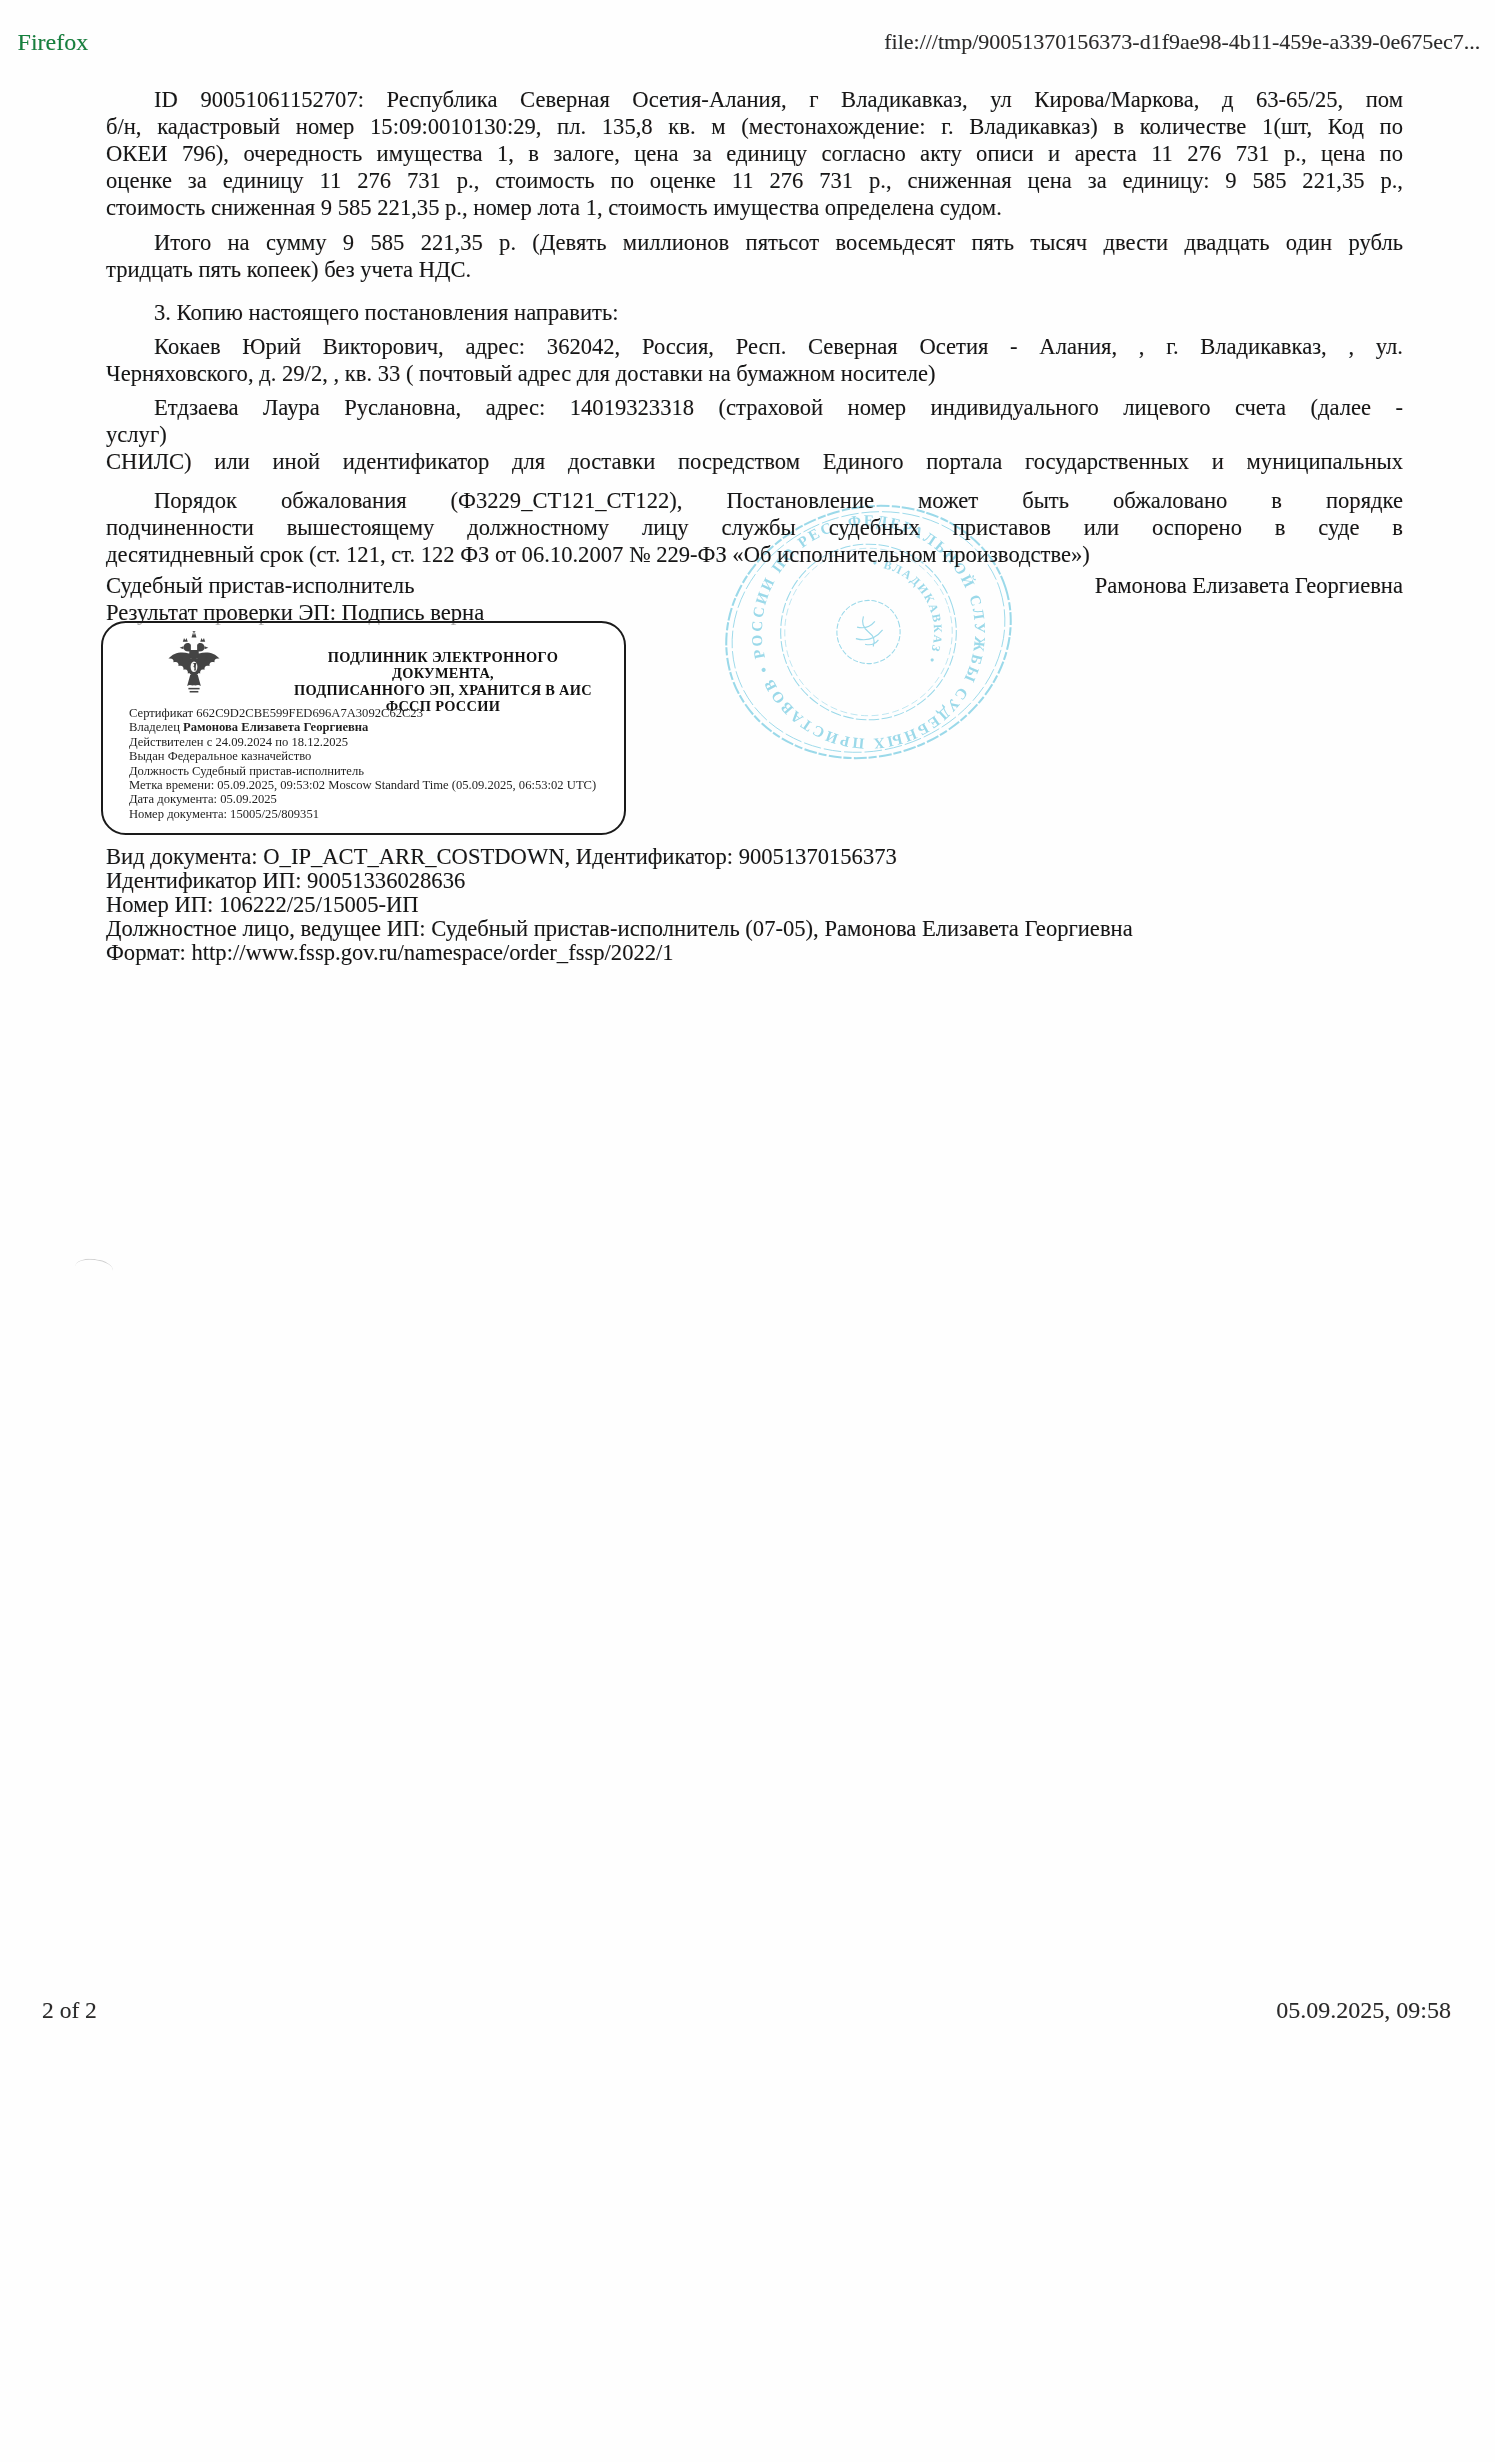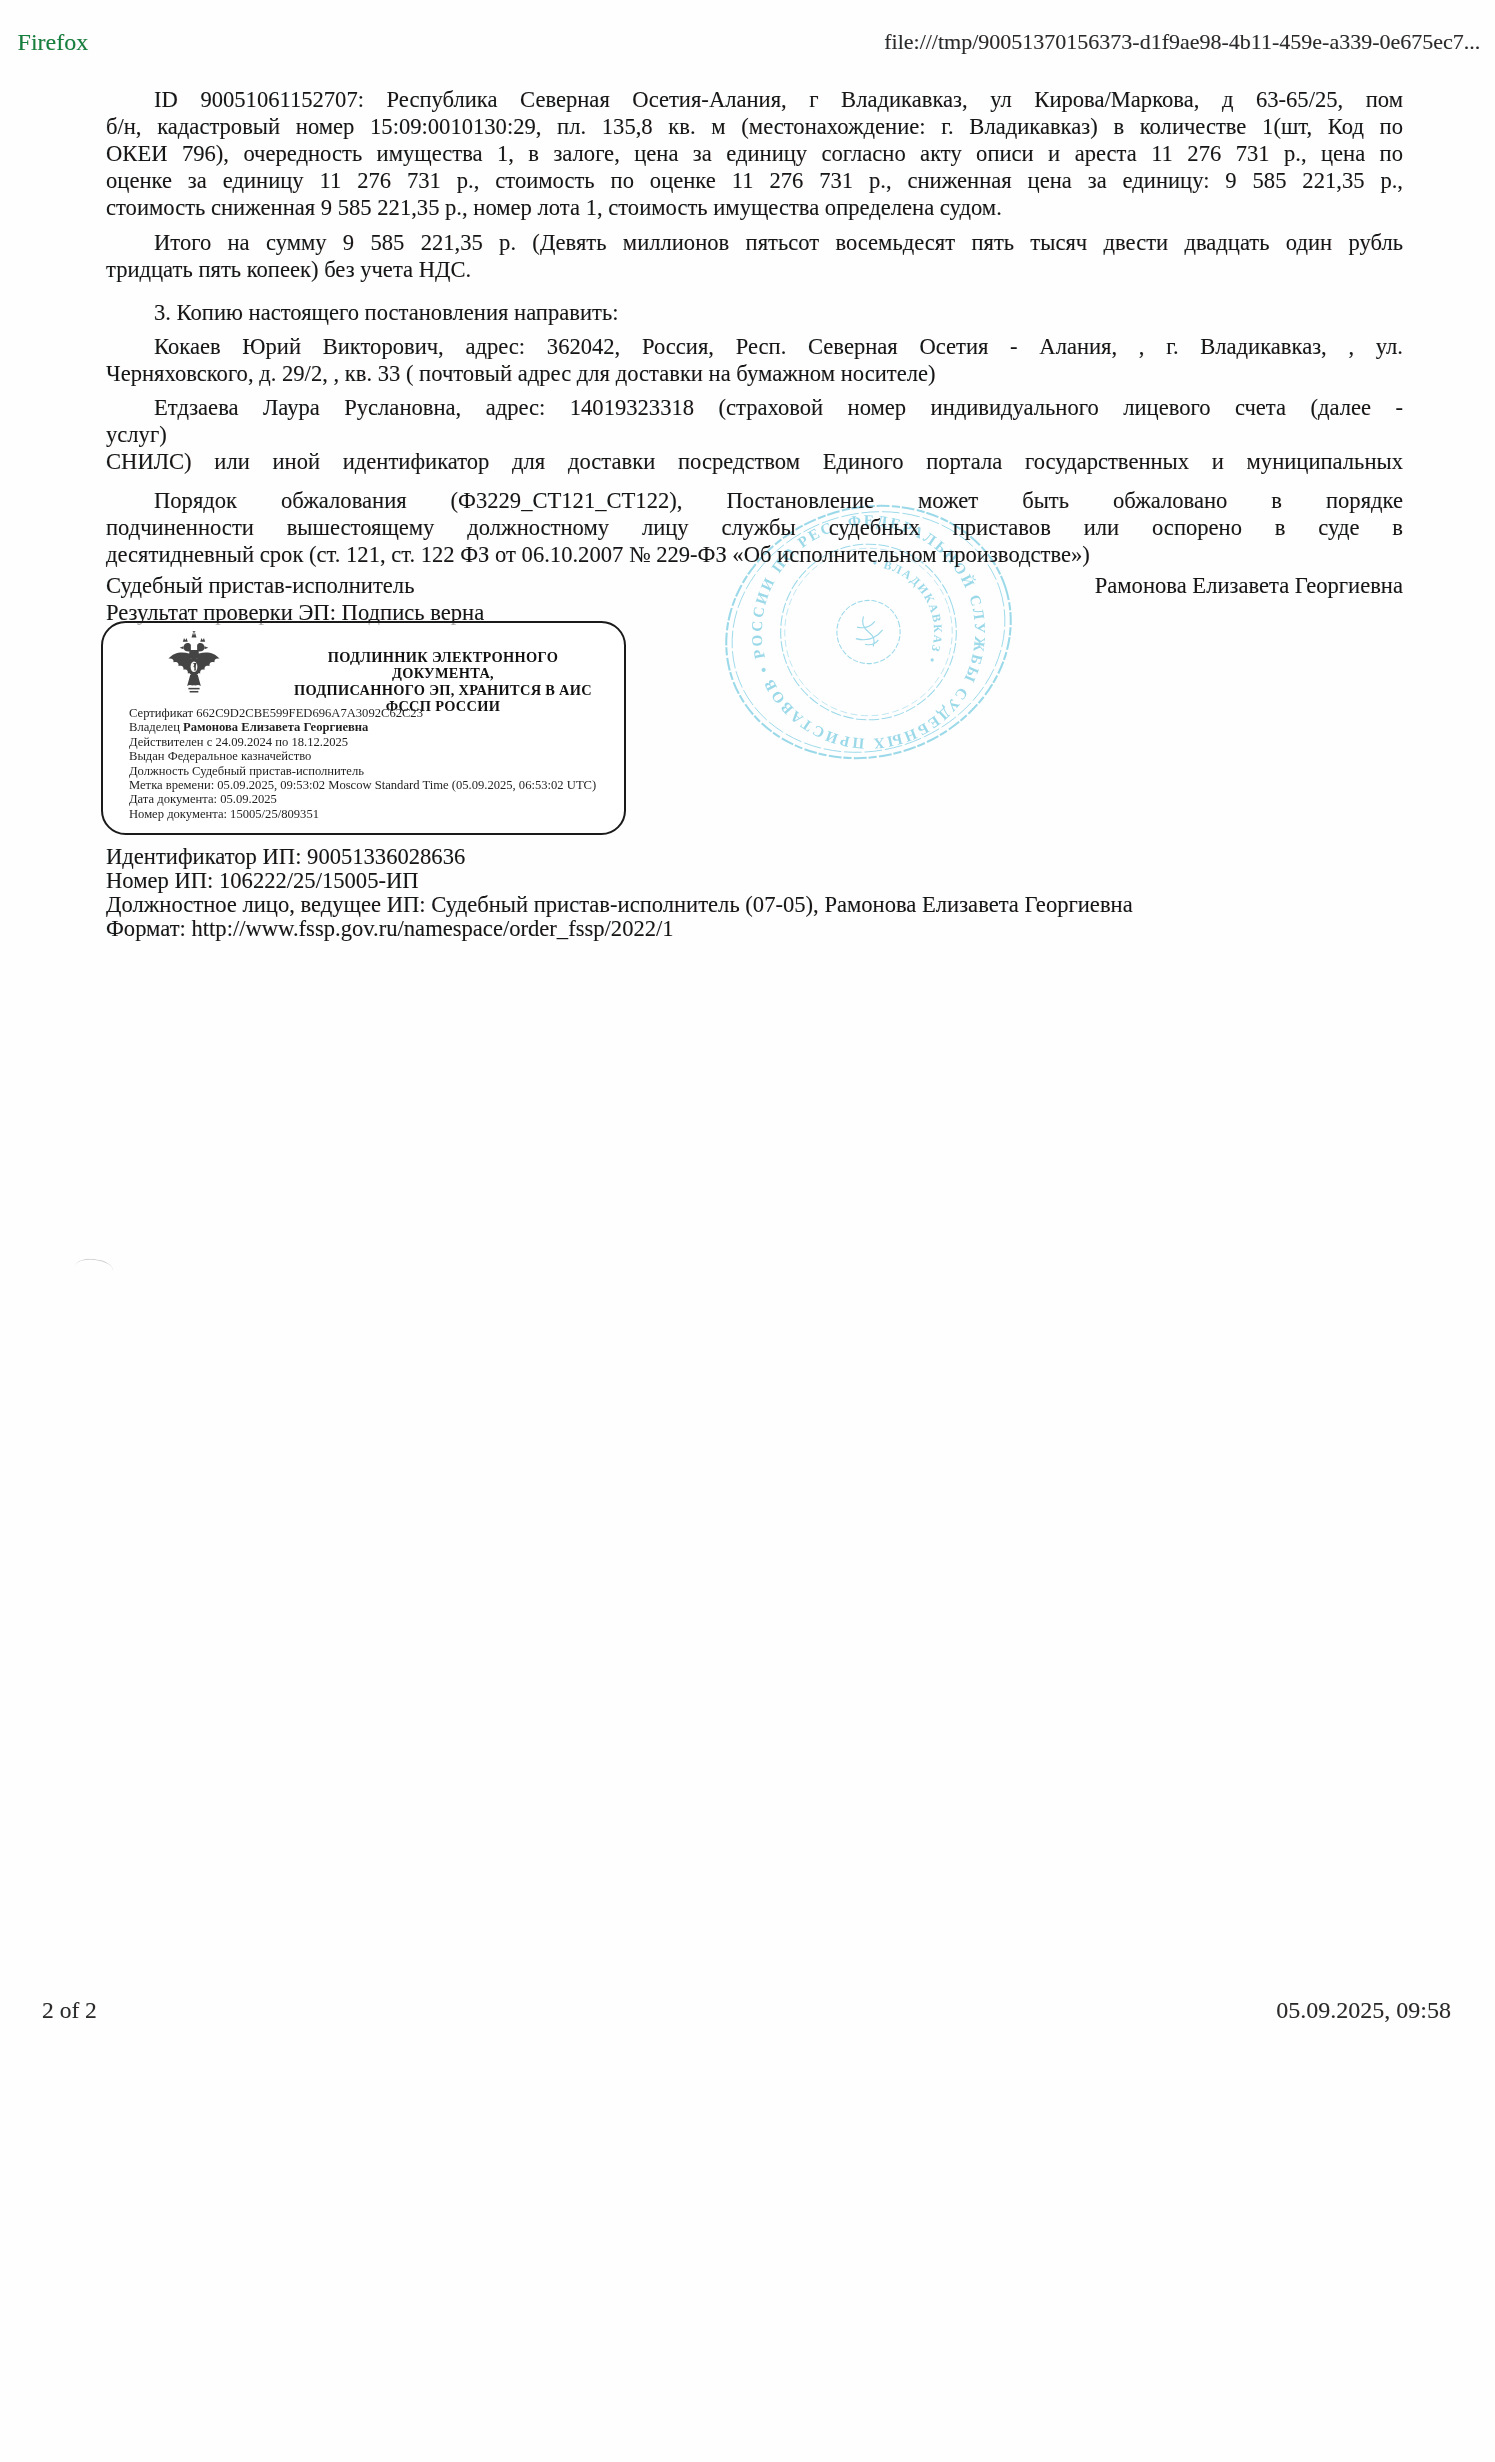--- a/index.html
+++ b/index.html
@@ -168,20 +168,21 @@
         <div>Действителен с 24.09.2024 по 18.12.2025</div>
         <div>Выдан Федеральное казначейство</div>
         <div>Должность Судебный пристав-исполнитель</div>
         <div>Метка времени: 05.09.2025, 09:53:02 Moscow Standard Time (05.09.2025, 06:53:02 UTC)</div>
         <div>Дата документа: 05.09.2025</div>
         <div>Номер документа: 15005/25/809351</div>
       </div>
   </div>
 
   <div class="meta scan" id="metadata-block">
+      <div>Вид документа: O_IP_ACT_ARR_COSTDOWN, Идентификатор: 90051370156373</div>
       <div>Идентификатор ИП: 90051336028636</div>
       <div>Номер ИП: 106222/25/15005-ИП</div>
       <div>Должностное лицо, ведущее ИП: Судебный пристав-исполнитель (07-05), Рамонова Елизавета Георгиевна</div>
       <div>Формат: http://www.fssp.gov.ru/namespace/order_fssp/2022/1</div>
     </div>
 
   <div class="artifact"></div>
 
   <div class="ftr-left scan">2 of 2</div>
   <div class="ftr-right scan">05.09.2025, 09:58</div>

